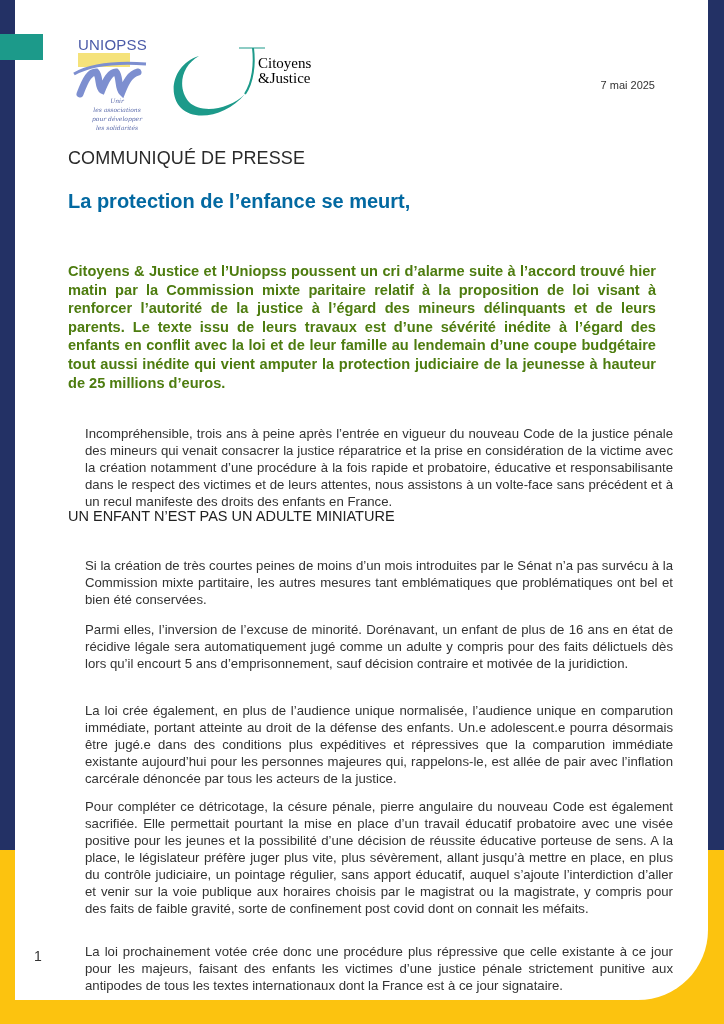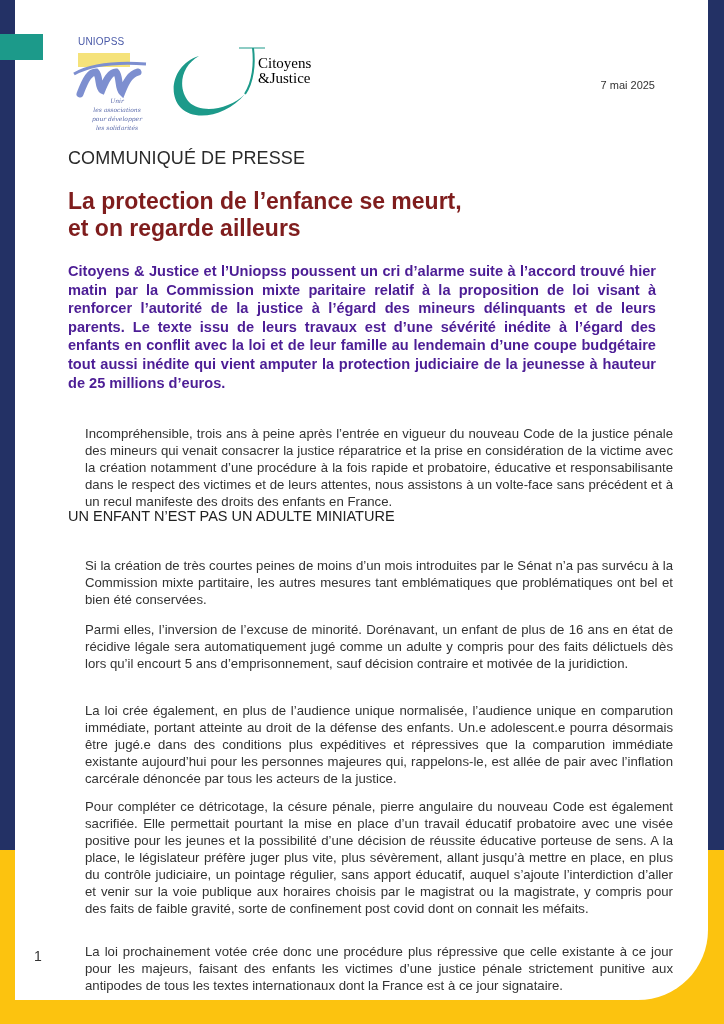--- a/index.html
+++ b/index.html
@@ -3,29 +3,29 @@
 <meta charset="utf-8">
 <style>
   html, body { margin:0; padding:0; }
   body { width:724px; height:1024px; position:relative; overflow:hidden; background:#ffffff; font-family:"Liberation Sans", sans-serif; }
   .frame-yellow { position:absolute; left:0; top:850px; width:724px; height:174px; background:#fcc30f; }
   .band-left { position:absolute; left:0; top:0; width:15px; height:850px; background:#233165; }
   .band-right { position:absolute; left:708px; top:0; width:16px; height:850px; background:#233165; }
   .page { position:absolute; left:15px; top:0; width:693px; height:1000px; background:#ffffff; border-bottom-right-radius:70px; }
   .teal-block { position:absolute; left:0; top:34px; width:43px; height:26px; background:#1c9a8a; }
   .logo-uniopss { position:absolute; left:68px; top:36px; width:80px; height:90px; }
-  .uniopss-title { position:absolute; left:10px; top:0; font-size:10px; color:#4a5aa8; letter-spacing:0.2px; }
+  .uniopss-title { position:absolute; left:10px; top:0; font-size:15px; color:#4a5aa8; letter-spacing:0.2px; }
   .uniopss-bar { position:absolute; left:10px; top:17px; width:52px; height:14px; background:#f5e27a; }
   .uniopss-tag { position:absolute; left:18px; top:60px; font-family:"DejaVu Serif", serif; font-style:italic; font-size:6px; line-height:9px; color:#5a6aaa; width:62px; text-align:center; }
   .logo-cj { position:absolute; left:165px; top:44px; width:160px; height:76px; }
   .cj-text { position:absolute; left:93px; top:12px; font-family:"Liberation Serif", serif; font-size:15px; line-height:15px; color:#000000; }
   .date { position:absolute; right:69px; top:79px; font-size:11px; color:#333; }
   .kicker { position:absolute; left:68px; top:148px; font-size:18px; color:#2a2a2a; letter-spacing:0.1px; }
-  .title { position:absolute; left:68px; top:188px; width:560px; font-size:23px; line-height:27px; font-weight:bold; color:#7f1d1d; margin:0; }
-  .lead { position:absolute; left:68px; top:262px; width:588px; font-size:14.6px; line-height:18.6px; font-weight:bold; color:#4c1d95; text-align:justify; margin:0; }
+  .title { position:absolute; left:68px; top:188px; width:560px; font-size:20px; line-height:27px; font-weight:bold; color:#0369a1; margin:0; }
+  .lead { position:absolute; left:68px; top:262px; width:588px; font-size:14.6px; line-height:18.6px; font-weight:bold; color:#4d7c0f; text-align:justify; margin:0; }
   .para { position:absolute; left:68px; width:588px; font-size:13.2px; line-height:17px; color:#333; text-align:justify; margin:17px; }
   .heading { position:absolute; left:68px; top:508px; font-size:14.5px; font-weight:normal; color:#222; margin:0; }
   .page-num { position:absolute; left:34px; top:948px; font-size:14px; color:#333; }
 </style>
 </head>
 <body>
 
 <div class="frame-yellow"></div>
 <div class="band-left"></div>
 <div class="band-right"></div>
@@ -59,21 +59,20 @@
     <div>&amp;Justice</div>
   </div>
 </div>
 
 <div class="date">7 mai 2025</div>
 
 <div class="kicker">COMMUNIQUÉ DE PRESSE</div>
 
 <h1 class="title">
   <span>La protection de l’enfance se meurt,</span><br>
-  <span>et on regarde ailleurs</span>
 </h1>
 
 <p class="lead">Citoyens &amp; Justice et l’Uniopss poussent un cri d’alarme suite à l’accord trouvé hier matin par la Commission mixte paritaire relatif à la proposition de loi visant à renforcer l’autorité de la justice à l’égard des mineurs délinquants et de leurs parents. Le texte issu de leurs travaux est d’une sévérité inédite à l’égard des enfants en conflit avec la loi et de leur famille au lendemain d’une coupe budgétaire tout aussi inédite qui vient amputer la protection judiciaire de la jeunesse à hauteur de 25 millions d’euros.</p>
 
 <p class="para" style="top:408px">Incompréhensible, trois ans à peine après l’entrée en vigueur du nouveau Code de la justice pénale des mineurs qui venait consacrer la justice réparatrice et la prise en considération de la victime avec la création notamment d’une procédure à la fois rapide et probatoire, éducative et responsabilisante dans le respect des victimes et de leurs attentes, nous assistons à un volte-face sans précédent et à un recul manifeste des droits des enfants en France.</p>
 
 <h2 class="heading">UN ENFANT N’EST PAS UN ADULTE MINIATURE</h2>
 
 <p class="para" style="top:540px">Si la création de très courtes peines de moins d’un mois introduites par le Sénat n’a pas survécu à la Commission mixte partitaire, les autres mesures tant emblématiques que problématiques ont bel et bien été conservées.</p>
 <p class="para" style="top:604px">Parmi elles, l’inversion de l’excuse de minorité. Dorénavant, un enfant de plus de 16 ans en état de récidive légale sera automatiquement jugé comme un adulte y compris pour des faits délictuels dès lors qu’il encourt 5 ans d’emprisonnement, sauf décision contraire et motivée de la juridiction.</p>

